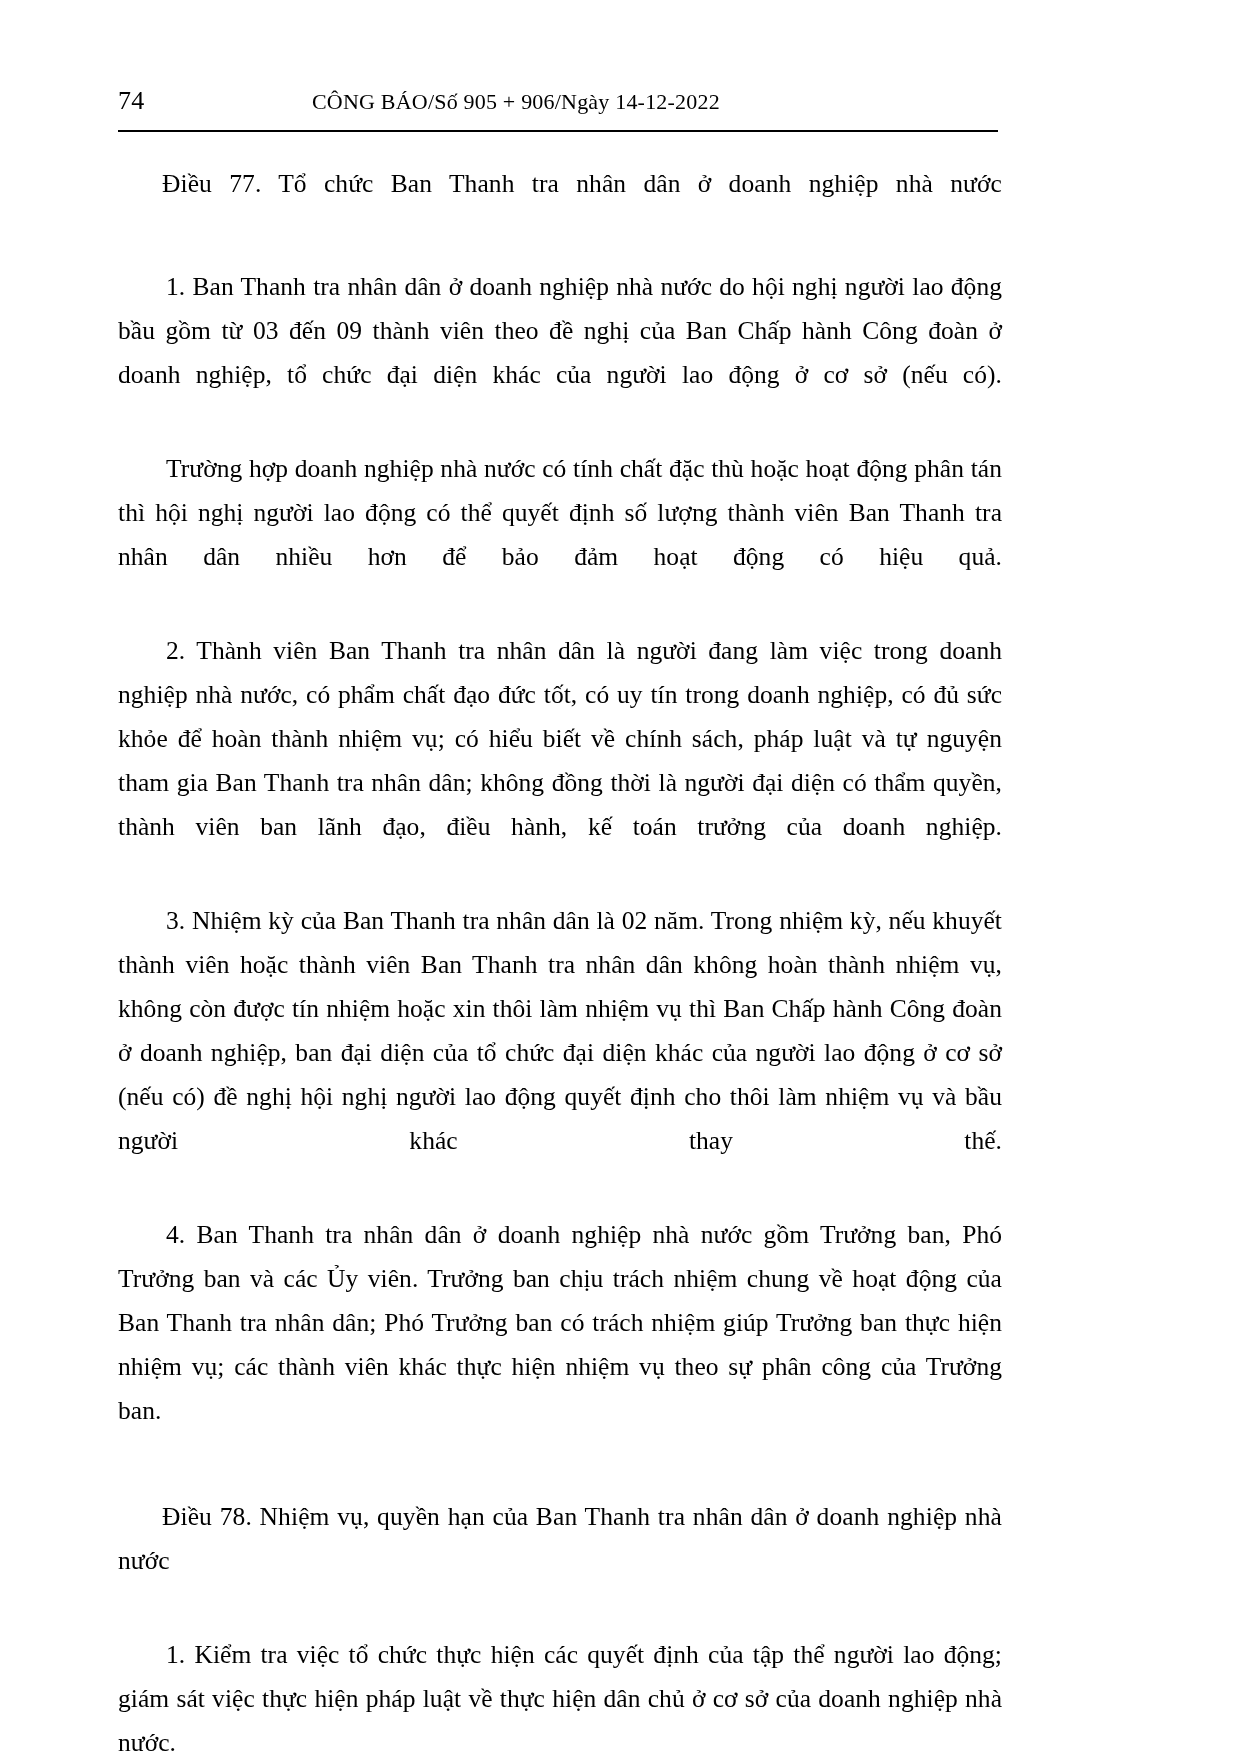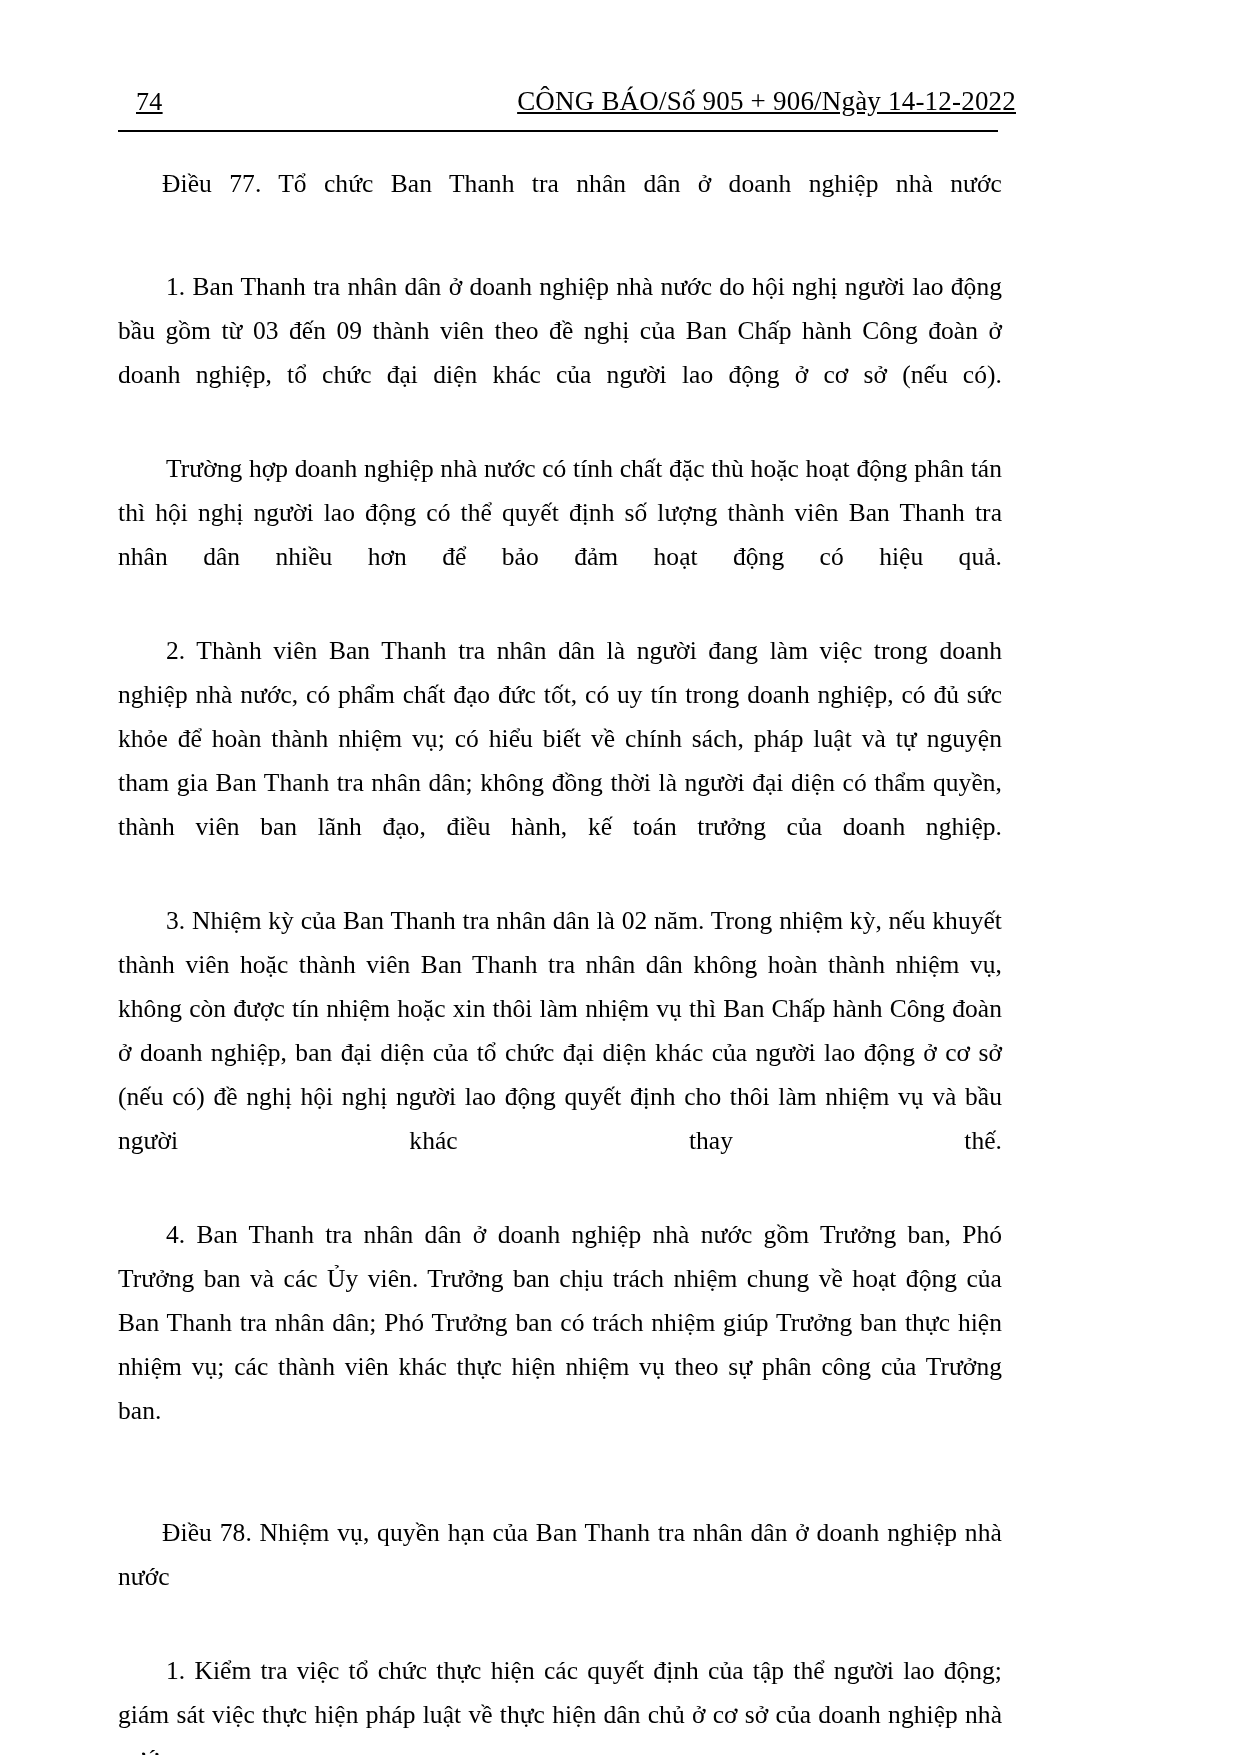--- a/index.html
+++ b/index.html
@@ -21,42 +21,41 @@
     height: 1755px;
     box-sizing: border-box;
     padding: 0;
     background: #ffffff;
     overflow: hidden;
   }
 
   
   .running-header {
     position: absolute;
-    left: 136px;
+    left: 118px;
     top: 86px;
     width: 880px;
     height: 40px;
     display: flex;
     align-items: baseline;
-    text-decoration: underline;
   }
   .page-number {
     font-size: 26px;
     line-height: 30px;
     letter-spacing: 0.3px;
     white-space: nowrap;
     width: 150px;
   }
   .header-title {
-    font-size: 27px;
+    font-size: 22px;
     line-height: 30px;
     white-space: nowrap;
     letter-spacing: 0.2px;
     flex: 1;
-    text-align: right;
+    text-align: left;
     padding-left: 44px;
   }
   .header-rule {
     position: absolute;
     left: 118px;
     top: 130px;
     width: 880px;
     height: 0;
     border-top: 2px solid #000000;
   }
@@ -73,21 +72,21 @@
     font-weight: normal;
     font-size: 25.5px;
     line-height: 44px;
     text-align: justify;
     text-justify: inter-word;
     text-indent: 44px;
     margin: 10px 0 0 0;
     letter-spacing: 0.1px;
   }
   .article-heading.second {
-    margin-top: 34px;
+    margin-top: 18px;
   }
 
   p.para {
     font-size: 25.5px;
     line-height: 44px;
     text-align: justify;
     text-justify: inter-word;
     text-indent: 48px;
     margin: 6px 0 0 0;
     letter-spacing: 0.05px;

